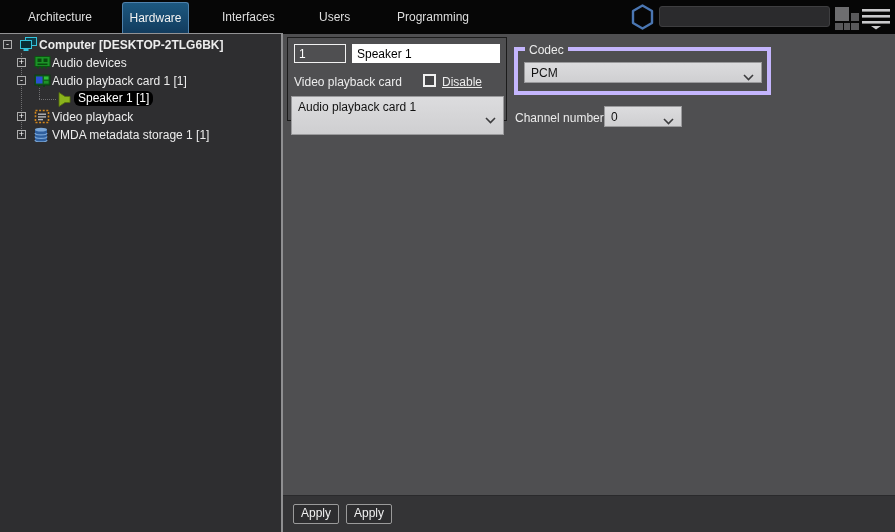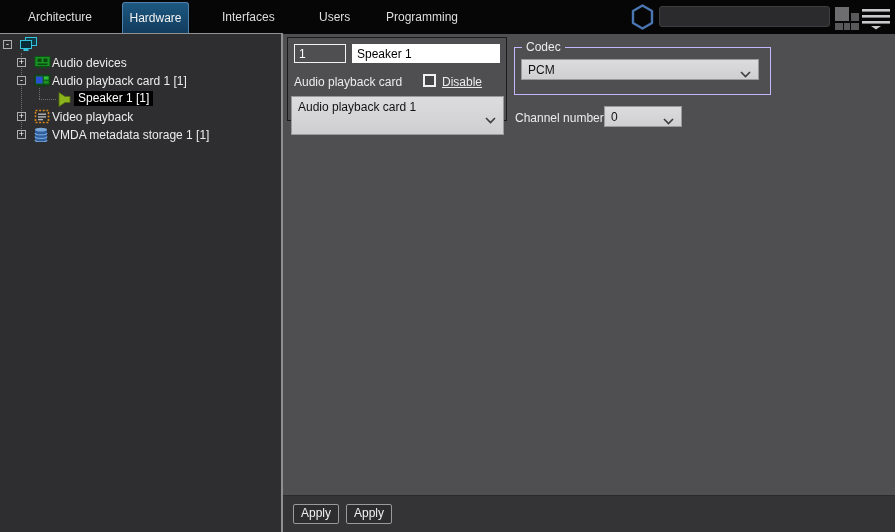--- a/index.html
+++ b/index.html
@@ -2,21 +2,21 @@
 <html><head>
 <meta charset="utf-8">
 <style>
   html,body{margin:0;padding:0;background:#1a1a1a;}
   .screen{position:relative;width:895px;height:532px;overflow:hidden;
           font-family:"Liberation Sans",sans-serif;font-size:12px;color:#ececec;
           background:#4f4f51;}
   
   .topbar{position:absolute;left:0;top:0;width:895px;height:34px;background:#060606;}
   .tab{position:absolute;top:0;height:34px;line-height:34px;color:#dedede;cursor:default;white-space:nowrap;}
-  .tab-arch{left:28px;}  .tab-int{left:222px;}  .tab-users{left:319px;}  .tab-prog{left:386px;}
+  .tab-arch{left:28px;}  .tab-int{left:222px;}  .tab-users{left:319px;}  .tab-prog{left:397px;}
   .tab-active{left:122px;top:2px;width:67px;height:31px;line-height:30px;text-align:center;
               background:linear-gradient(#1d5880,#123c5e);border:1px solid #4e81ac;border-bottom:none;
               border-radius:3px 3px 0 0;box-sizing:border-box;color:#f2f2f2;}
   .logo{position:absolute;left:631px;top:4px;}
   .searchbox{position:absolute;left:659px;top:6px;width:171px;height:21px;box-sizing:border-box;
              background:#2b2b2d;border:1px solid #3e3e40;border-radius:3px;color:#ddd;
              padding:0 6px;font-family:"Liberation Sans",sans-serif;font-size:12px;outline:none;}
   .gridicon{position:absolute;left:835px;top:7px;}
   .menuicon{position:absolute;left:861px;top:8px;}
   
@@ -38,21 +38,21 @@
            border:1px solid #f2f2f2;color:#fff;font-family:"Liberation Sans",sans-serif;font-size:12px;padding:0 4px;outline:none;}
   .namefield{position:absolute;left:64px;top:6px;width:148px;height:19px;box-sizing:border-box;background:#fff;
              border:1px solid #fff;color:#000;font-family:"Liberation Sans",sans-serif;font-size:12px;padding:0 4px;outline:none;}
   .flabel{position:absolute;white-space:nowrap;}
   .checkbox{position:absolute;left:135px;top:36px;width:13px;height:13px;box-sizing:border-box;
             border:2px solid #f0f0f0;background:#454547;cursor:pointer;}
   .dd{position:absolute;box-sizing:border-box;background:linear-gradient(#dcdcde,#cfcfd1);
       border:1px solid #9a9a9c;color:#111;cursor:pointer;}
   .dd .dd-text{position:absolute;left:6px;top:3px;white-space:nowrap;}
   .dd .chev{position:absolute;right:7px;top:50%;margin-top:-3px;}
-  .codecbox{position:absolute;left:231px;top:13px;width:257px;height:48px;border:1px solid #c4b5fd;box-sizing:border-box;}
+  .codecbox{position:absolute;left:231px;top:13px;width:257px;height:48px;border:4px solid #c4b5fd;box-sizing:border-box;}
   .legend{position:absolute;top:-8px;left:7px;background:#4f4f51;padding:0 4px;}
   
   .footer{position:absolute;left:283px;top:495px;width:612px;height:37px;background:#343436;border-top:1px solid #2a2a2c;box-sizing:border-box;}
   .btn{position:absolute;top:8px;width:46px;height:20px;box-sizing:border-box;background:#2d2d2f;
        border:1px solid #9a9a9a;border-radius:2px;color:#f0f0f0;font-family:"Liberation Sans",sans-serif;
        font-size:12px;text-align:center;line-height:17px;cursor:pointer;}
 </style>
 </head>
 <body>
 
@@ -98,20 +98,21 @@
 
     <div class="trow" style="top:2px;">
       <span class="expander" style="left:3px;">-</span>
       <span class="ticon" style="left:20px;">
         <svg width="17" height="15" viewBox="0 0 17 15">
           <rect x="5.5" y="0.5" width="11" height="8" fill="#0d3d49" stroke="#34c2dc"></rect>
           <rect x="0.5" y="3.5" width="11" height="8" fill="#0a2c35" stroke="#34c2dc"></rect>
           <rect x="3.5" y="12" width="5" height="2" fill="#34c2dc"></rect>
         </svg>
       </span>
+      <span class="tlabel bold" style="left:39px;">Computer [DESKTOP-2TLG6BK]</span>
     </div>
 
     <div class="trow" style="top:20px;">
       <span class="expander" style="left:17px;">+</span>
       <span class="ticon" style="left:34px;">
         <svg width="17" height="14" viewBox="0 0 17 14">
           <rect x="1" y="1.5" width="15" height="10" fill="#1c9327" stroke="#0b5411"></rect>
           <rect x="3.5" y="3.5" width="4" height="3.5" fill="#0a4a10"></rect>
           <rect x="9.5" y="3.5" width="4" height="3.5" fill="#0a4a10"></rect>
           <rect x="3.5" y="8.5" width="10" height="1.6" fill="#0a4a10"></rect>
@@ -137,21 +138,21 @@
       </span>
       <span class="tlabel" style="left:52px;">Audio playback card 1 [1]</span>
     </div>
 
     <div class="trow" style="top:56px;">
       <span class="ticon" style="left:58px;top:2px;">
         <svg width="13" height="15" viewBox="0 0 13 15">
           <polygon points="1,0.5 1,14.5 7,10.5 12,10.5 12,4.5 7,4.5" fill="#8ab31c" stroke="#55700d" stroke-width="0.8"></polygon>
         </svg>
       </span>
-      <span class="tlabel selected" style="left:74px;">Speaker 1 [1]</span>
+      <span class="tlabel selected" style="left:74px;border-radius:6px;">Speaker 1 [1]</span>
     </div>
 
     <div class="trow" style="top:74px;">
       <span class="expander" style="left:17px;">+</span>
       <span class="ticon" style="left:34px;">
         <svg width="16" height="15" viewBox="0 0 16 15">
           <rect x="1.5" y="1.5" width="13" height="12" fill="#2c2c2e" stroke="#d4881c" stroke-width="1.6" stroke-dasharray="2,1.6"></rect>
           <rect x="4" y="4.5" width="8" height="1.4" fill="#b6b6b8"></rect>
           <rect x="4" y="7.2" width="8" height="1.4" fill="#b6b6b8"></rect>
           <rect x="4" y="9.9" width="5" height="1.4" fill="#b6b6b8"></rect>
@@ -175,21 +176,21 @@
     </div>
   </div>
 
   <div class="splitter"></div>
 
   <div class="main">
 
     <div class="groupbox">
       <input class="idfield" type="text" value="1" style="">
       <input class="namefield" type="text" value="Speaker 1" style="">
-      <span class="flabel" style="left:6px;top:37px;">Audio playback card</span>
+      <span class="flabel" style="left:6px;top:37px;">Video playback card</span>
       <span class="checkbox"></span>
       <span class="flabel" style="left:154px;top:37px;text-decoration:underline;">Disable</span>
       <div class="dd" style="left:3px;top:58px;width:213px;height:39px;">
         <span class="dd-text">Audio playback card 1</span>
         <span class="chev">
           <svg width="11" height="7" viewBox="0 0 11 7">
               <polyline points="1,1 5.5,5.5 10,1" fill="none" stroke="#3c3c3e" stroke-width="1.6"></polyline>
             </svg>
         </span>
       </div>

